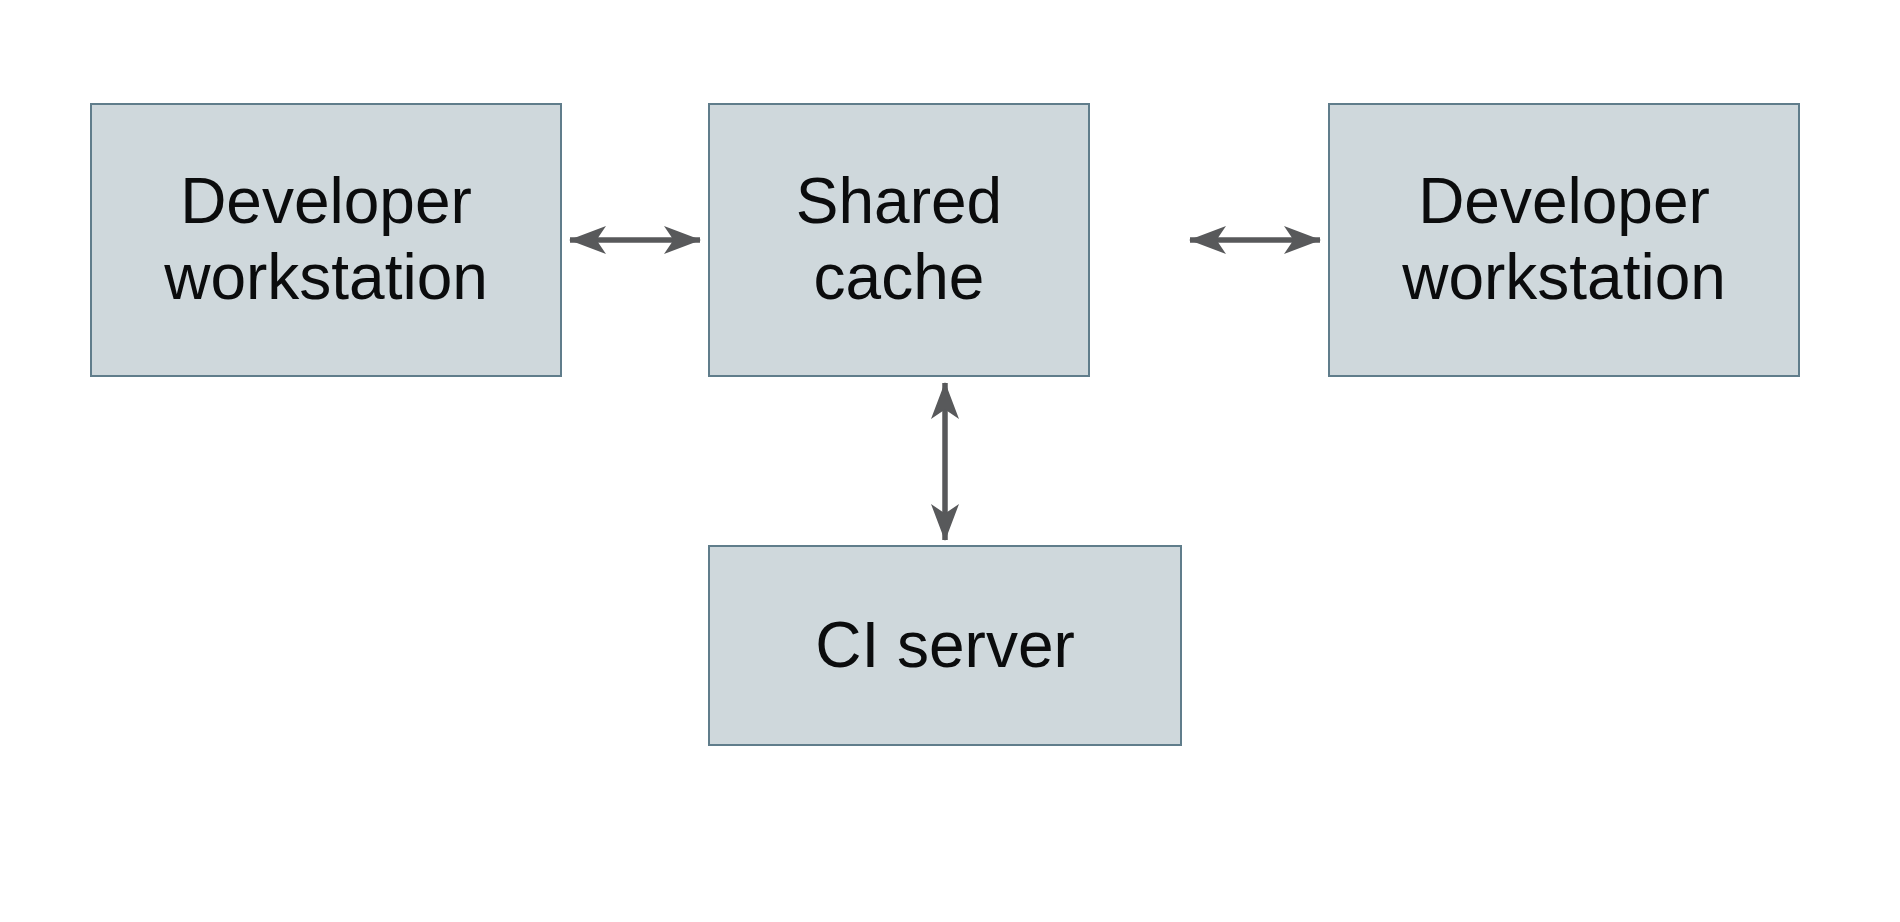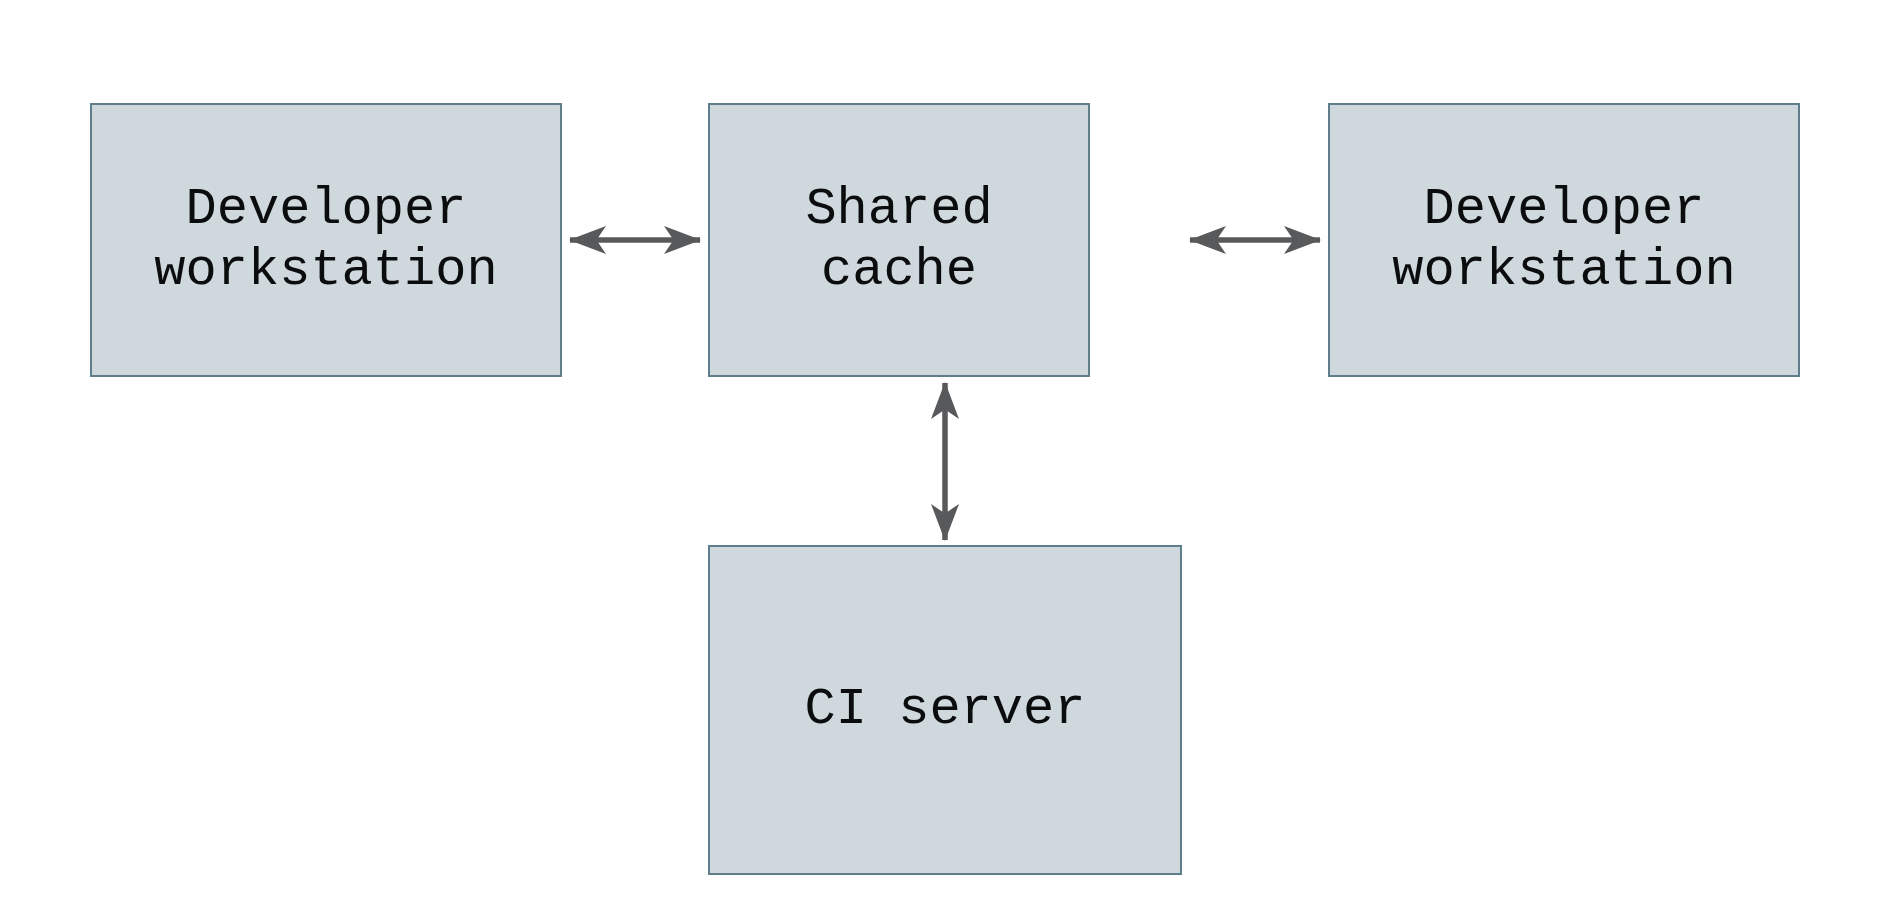--- a/index.html
+++ b/index.html
@@ -18,32 +18,31 @@
   .node {
     position: absolute;
     box-sizing: border-box;
     background: #cfd8dc;
     border: 2px solid #607d8b;
     display: flex;
     align-items: center;
     justify-content: center;
   }
   .node .label {
-    font-size: 52px;
+    font-size: 64px;
     line-height: 1.18;
     color: #0b0c0d;
     text-align: center;
     white-space: pre-line;
     letter-spacing: 0px;
-    font-family: Liberation Mono, monospace;
   }
   .node-left    { left: 90px;   top: 103px; width: 472px; height: 274px; }
   .node-center  { left: 708px;  top: 103px; width: 382px; height: 274px; }
   .node-right   { left: 1328px; top: 103px; width: 472px; height: 274px; }
-  .node-bottom  { left: 708px;  top: 545px; width: 474px; height: 330px; }
+  .node-bottom  { left: 708px;  top: 545px; width: 474px; height: 201px; }
   .edges-layer {
     position: absolute;
     left: 0;
     top: 0;
     width: 1900px;
     height: 922px;
     pointer-events: none;
   }
 </style>
 </head>

